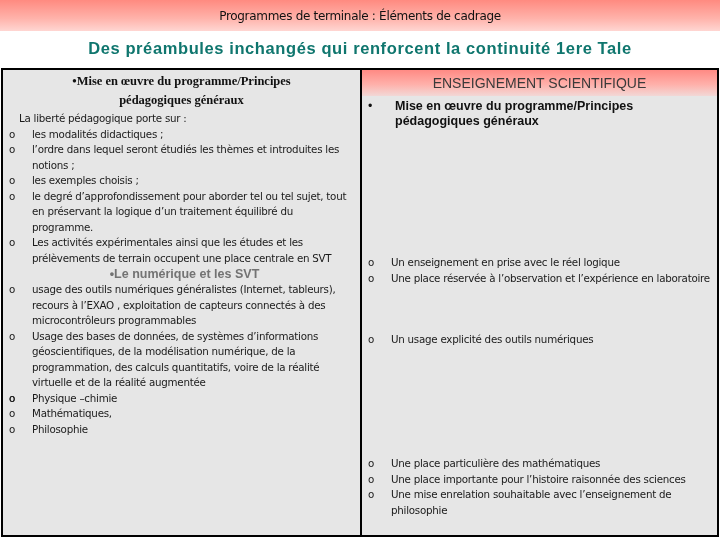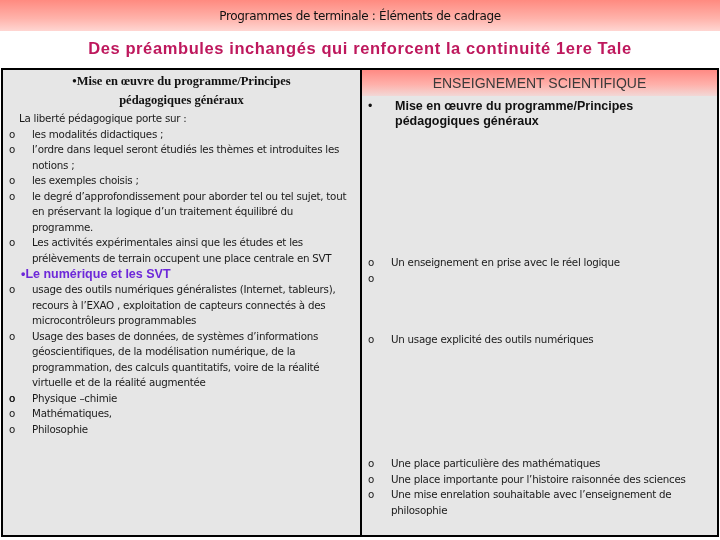--- a/index.html
+++ b/index.html
@@ -11,21 +11,21 @@
     position:absolute; left:0; top:0; width:720px; height:31px;
     background:linear-gradient(to bottom, #ff8a80 0%, #ffb3ab 60%, #ffd6d2 100%);
     display:flex; align-items:center; justify-content:center;
   }
   .banner-title {
     font-family:"DejaVu Sans", sans-serif; font-size:12px; color:#111;
     letter-spacing:-0.3px;
   }
   .subtitle {
     position:absolute; left:0; top:35px; width:720px; height:26px;
-    text-align:center; font-size:16.5px; font-weight:bold; color:#be185d;
+    text-align:center; font-size:16.5px; font-weight:bold; color:#0f766e;
     letter-spacing:0.6px; line-height:26px;
   }
   .table {
     position:absolute; left:1px; top:68px; width:714px; height:465px;
     border:2px solid #000; background:#e6e6e6; box-sizing:content-box;
   }
   .col {
     position:absolute; top:0; bottom:0;
   }
   .col-left { left:0; width:357px; border-right:2px solid #000; }
@@ -43,21 +43,21 @@
     font-family:"DejaVu Sans", sans-serif; font-size:10.3px; line-height:15.5px;
     color:#1a1a1a; letter-spacing:-0.25px;
   }
   .intro { padding-left:16px; }
   ul.olist { list-style:none; margin:0; padding:0; }
   ul.olist li { position:relative; padding-left:29px; padding-right:4px; }
   ul.olist li .bullet {
     position:absolute; left:6px; top:0;
   }
   .sec-title {
-    font-weight:bold; font-size:12.5px; line-height:16px; padding-left:18px; color:#6d28d9;
+    font-weight:bold; font-size:12.5px; line-height:16px; padding-left:6px; color:#737373;text-align:center;
   }
   .abs { position:absolute; left:0; right:0; }
   .right-head {
     position:relative; padding-left:33px; font-weight:bold; font-size:12.5px;
     line-height:15px; margin-top:3px; color:#111;
   }
   .right-head .bullet { position:absolute; left:6px; top:0; font-weight:normal; }
 </style>
 </head>
 <body>
@@ -100,21 +100,21 @@
   <div class="col col-right">
     <div class="col-header">ENSEIGNEMENT SCIENTIFIQUE</div>
 
     <div class="right-head">
       <span class="bullet">•</span>
       <span>Mise en œuvre du programme/Principes pédagogiques généraux</span>
     </div>
 
     <ul class="olist txt abs" style="top:185px;">
       <li><span class="bullet">o</span><span>Un enseignement en prise avec le réel logique</span></li>
-      <li><span class="bullet">o</span></li>
+      <li><span class="bullet">o</span><span>Une place réservée à l’observation et l’expérience en laboratoire</span></li>
     </ul>
 
     <ul class="olist txt abs" style="top:262px;">
       <li><span class="bullet">o</span><span>Un usage explicité des outils numériques</span></li>
     </ul>
 
     <ul class="olist txt abs" style="top:386px;">
       <li><span class="bullet">o</span><span>Une place particulière des mathématiques</span></li>
       <li><span class="bullet">o</span><span>Une place importante pour l’histoire raisonnée des sciences</span></li>
       <li><span class="bullet">o</span><span>Une mise enrelation souhaitable avec l’enseignement de philosophie</span></li>

